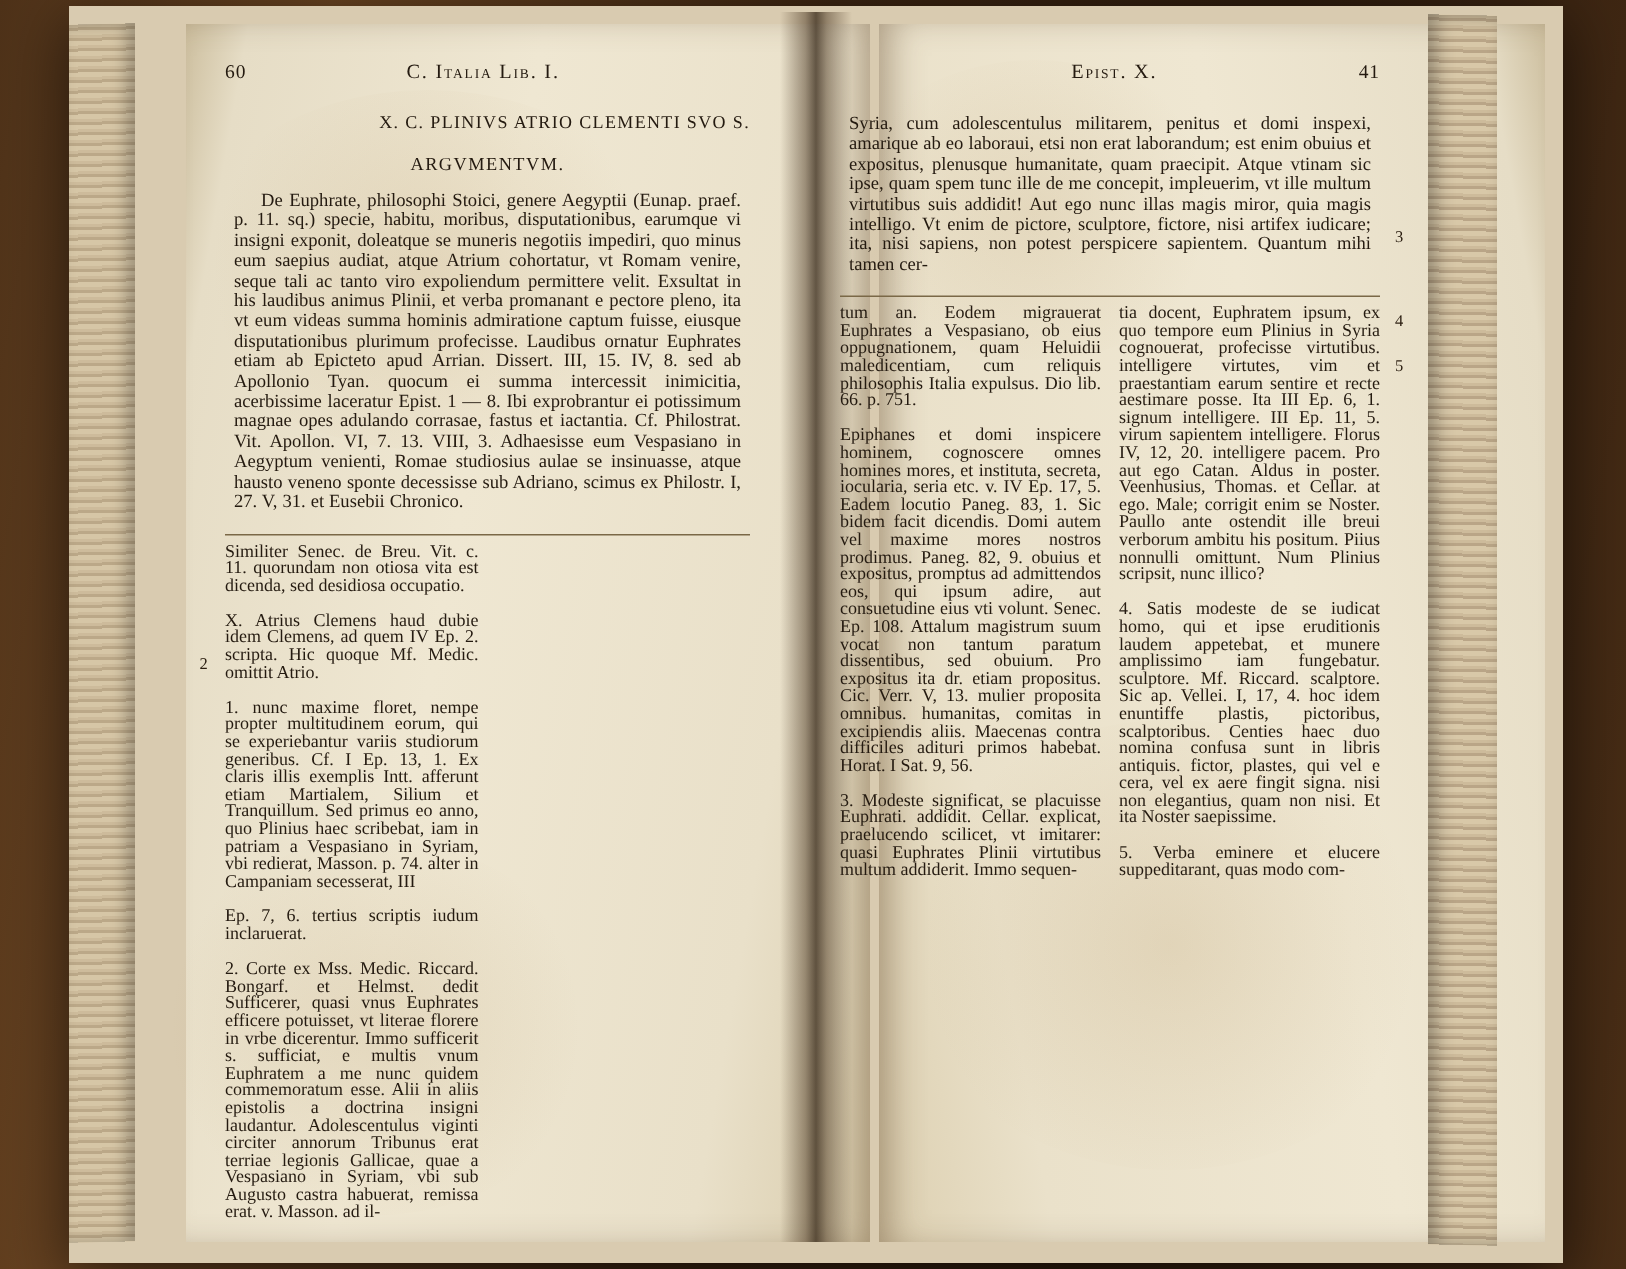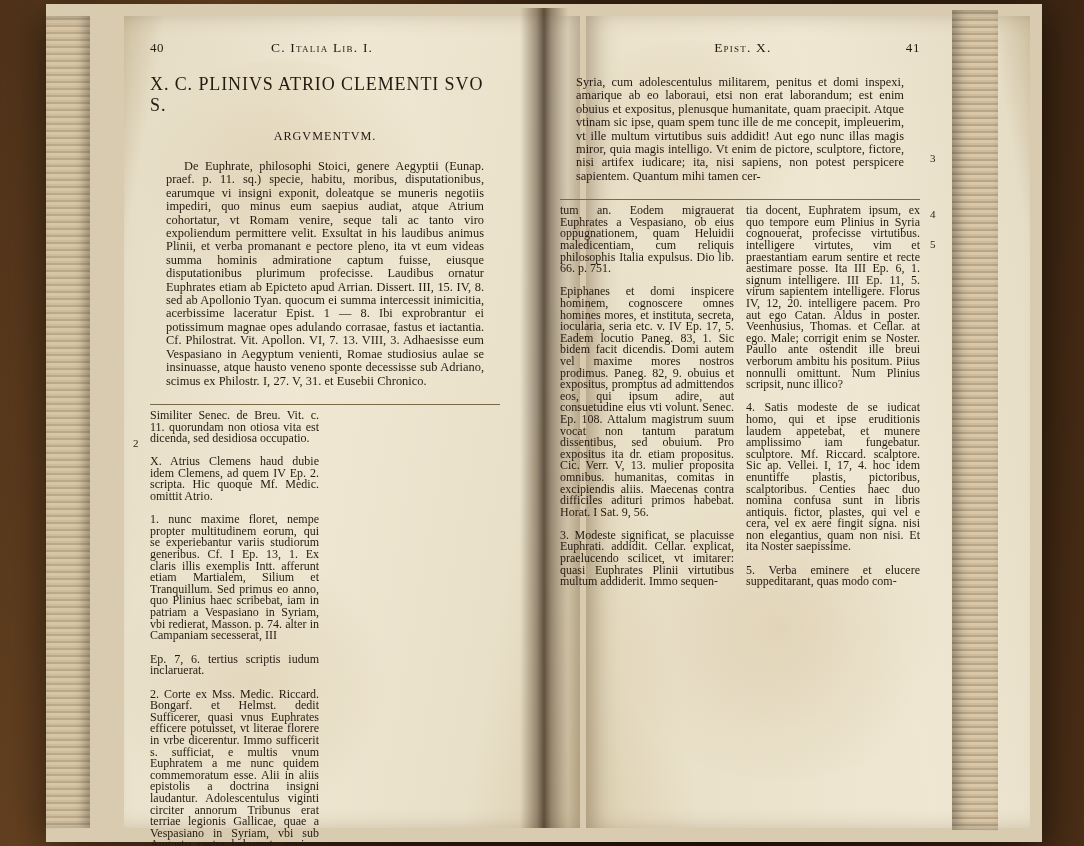--- a/index.html
+++ b/index.html
@@ -55,24 +55,24 @@
   
   .text{position:absolute;color:#241a10;}
   .page-left{left:150px;top:40px;width:350px;}
   .page-right{left:560px;top:40px;width:360px;}
 
   .runhead{display:flex;align-items:baseline;font-size:13.5px;letter-spacing:.6px;}
   .runhead .folio{font-size:13px;}
   .runhead .title{flex:1;text-align:center;font-variant:small-caps;letter-spacing:1.2px;font-size:13.5px;}
   .runhead.right .title{text-align:center;}
 
-  .chaphead{text-align:left;font-variant:small-caps;font-size:18px;letter-spacing:.9px;margin-top:18px;}
+  .chaphead{text-align:right;font-variant:small-caps;font-size:12px;letter-spacing:.9px;margin-top:18px;}
   .argum{text-align:center;font-variant:small-caps;font-size:12.2px;letter-spacing:1px;margin-top:13px;}
 
-  p.body{font-size:12.4px;line-height:13.4px;text-align:justify;margin:16px;text-indent:18px;
+  p.body{font-size:12.4px;line-height:13.4px;text-align:justify;margin:6px;text-indent:18px;
          word-spacing:.2px;}
   p.body.noind{text-indent:0;}
 
   .notes{font-size:12px;line-height:11.6px;text-align:justify;}
   .twocol{display:flex;gap:12px;flex-direction:column;}
   .twocol .col{width:169px;}
   .twocol-r{display:flex;gap:12px;}
   .twocol-r .col{width:174px;}
 
   
@@ -94,21 +94,21 @@
   <div class="edge-right"></div>
   <div class="gutter"></div>
 
   <div class="stain s1"></div>
   <div class="stain s2"></div>
   <div class="stain s3"></div>
   <div class="stain s4"></div>
 
   <div class="text page-left">
     <div class="runhead">
-      <span class="folio">40</span>
+      <span class="folio">60</span>
       <span class="title">C. Italia Lib. I.</span>
       <span style="width:20px"></span>
     </div>
 
     <div class="chaphead">X.  C. PLINIVS ATRIO CLEMENTI SVO S.</div>
     <div class="argum">ARGVMENTVM.</div>
 
     <div style="margin-top:10px">
       <p class="body">De Euphrate, philosophi Stoici, genere Aegyptii (Eunap. praef. p. 11. sq.) specie, habitu, moribus, disputationibus, earumque vi insigni exponit, doleatque se muneris negotiis impediri, quo minus eum saepius audiat, atque Atrium cohortatur, vt Romam venire, seque tali ac tanto viro expoliendum permittere velit. Exsultat in his laudibus animus Plinii, et verba promanant e pectore pleno, ita vt eum videas summa hominis admiratione captum fuisse, eiusque disputationibus plurimum profecisse.  Laudibus ornatur Euphrates etiam ab Epicteto apud Arrian. Dissert. III, 15. IV, 8. sed ab Apollonio Tyan. quocum ei summa intercessit inimicitia, acerbissime laceratur Epist. 1 — 8. Ibi exprobrantur ei potissimum magnae opes adulando corrasae, fastus et iactantia. Cf. Philostrat. Vit. Apollon. VI, 7. 13.  VIII, 3. Adhaesisse eum Vespasiano in Aegyptum venienti, Romae studiosius aulae se insinuasse, atque hausto veneno sponte decessisse sub Adriano, scimus ex Philostr. I, 27.  V, 31. et Eusebii Chronico.</p>
     </div>

